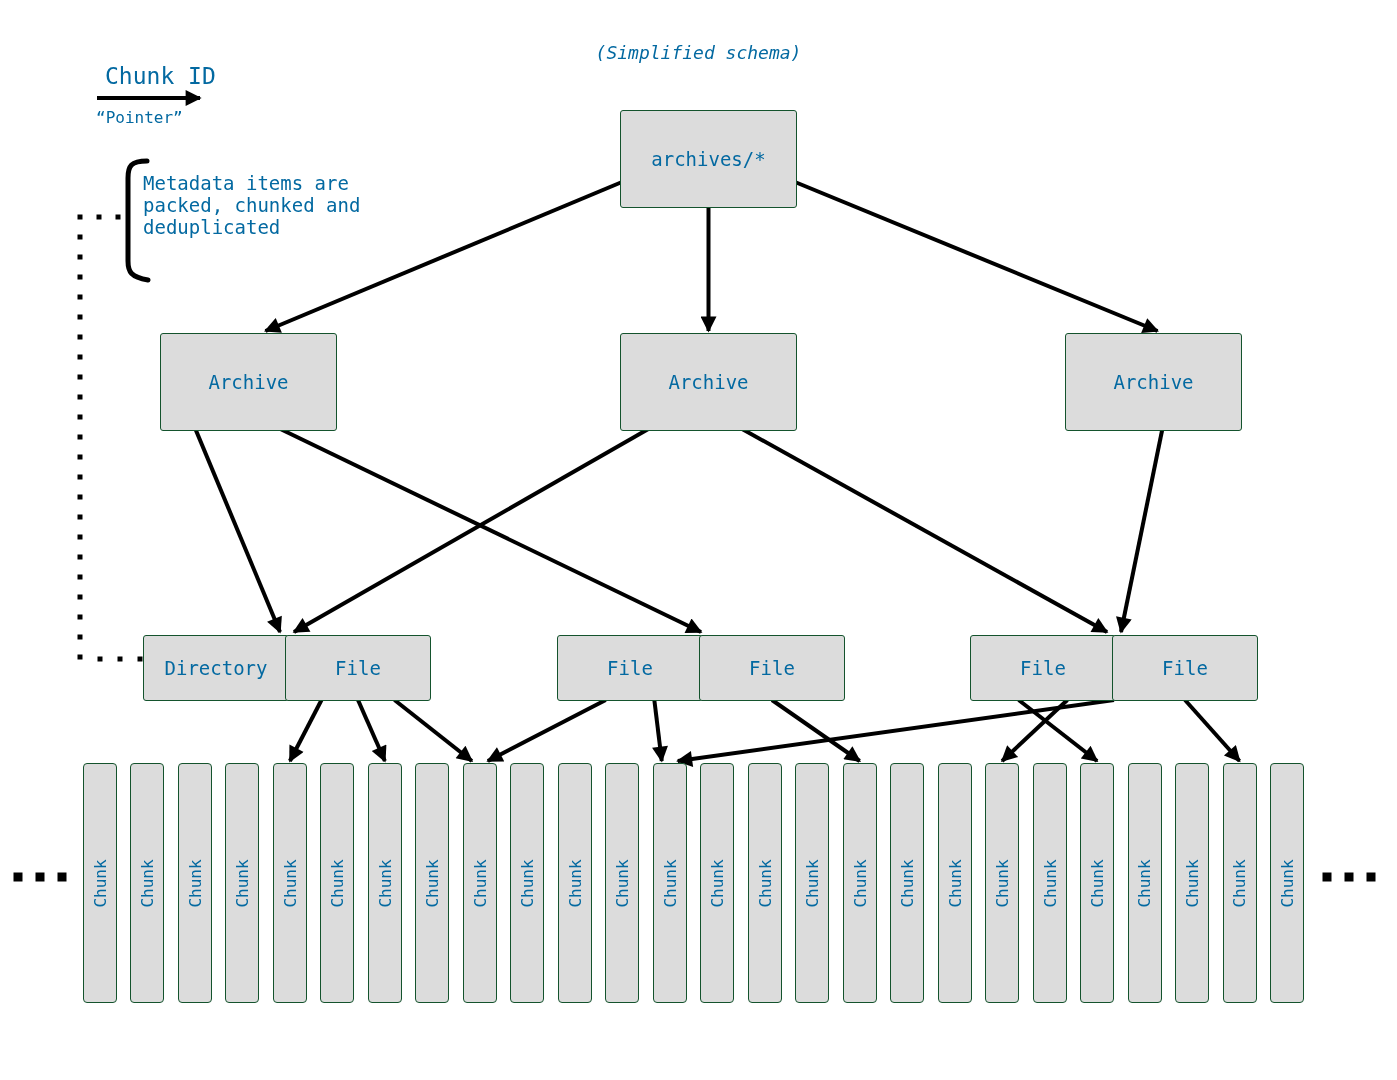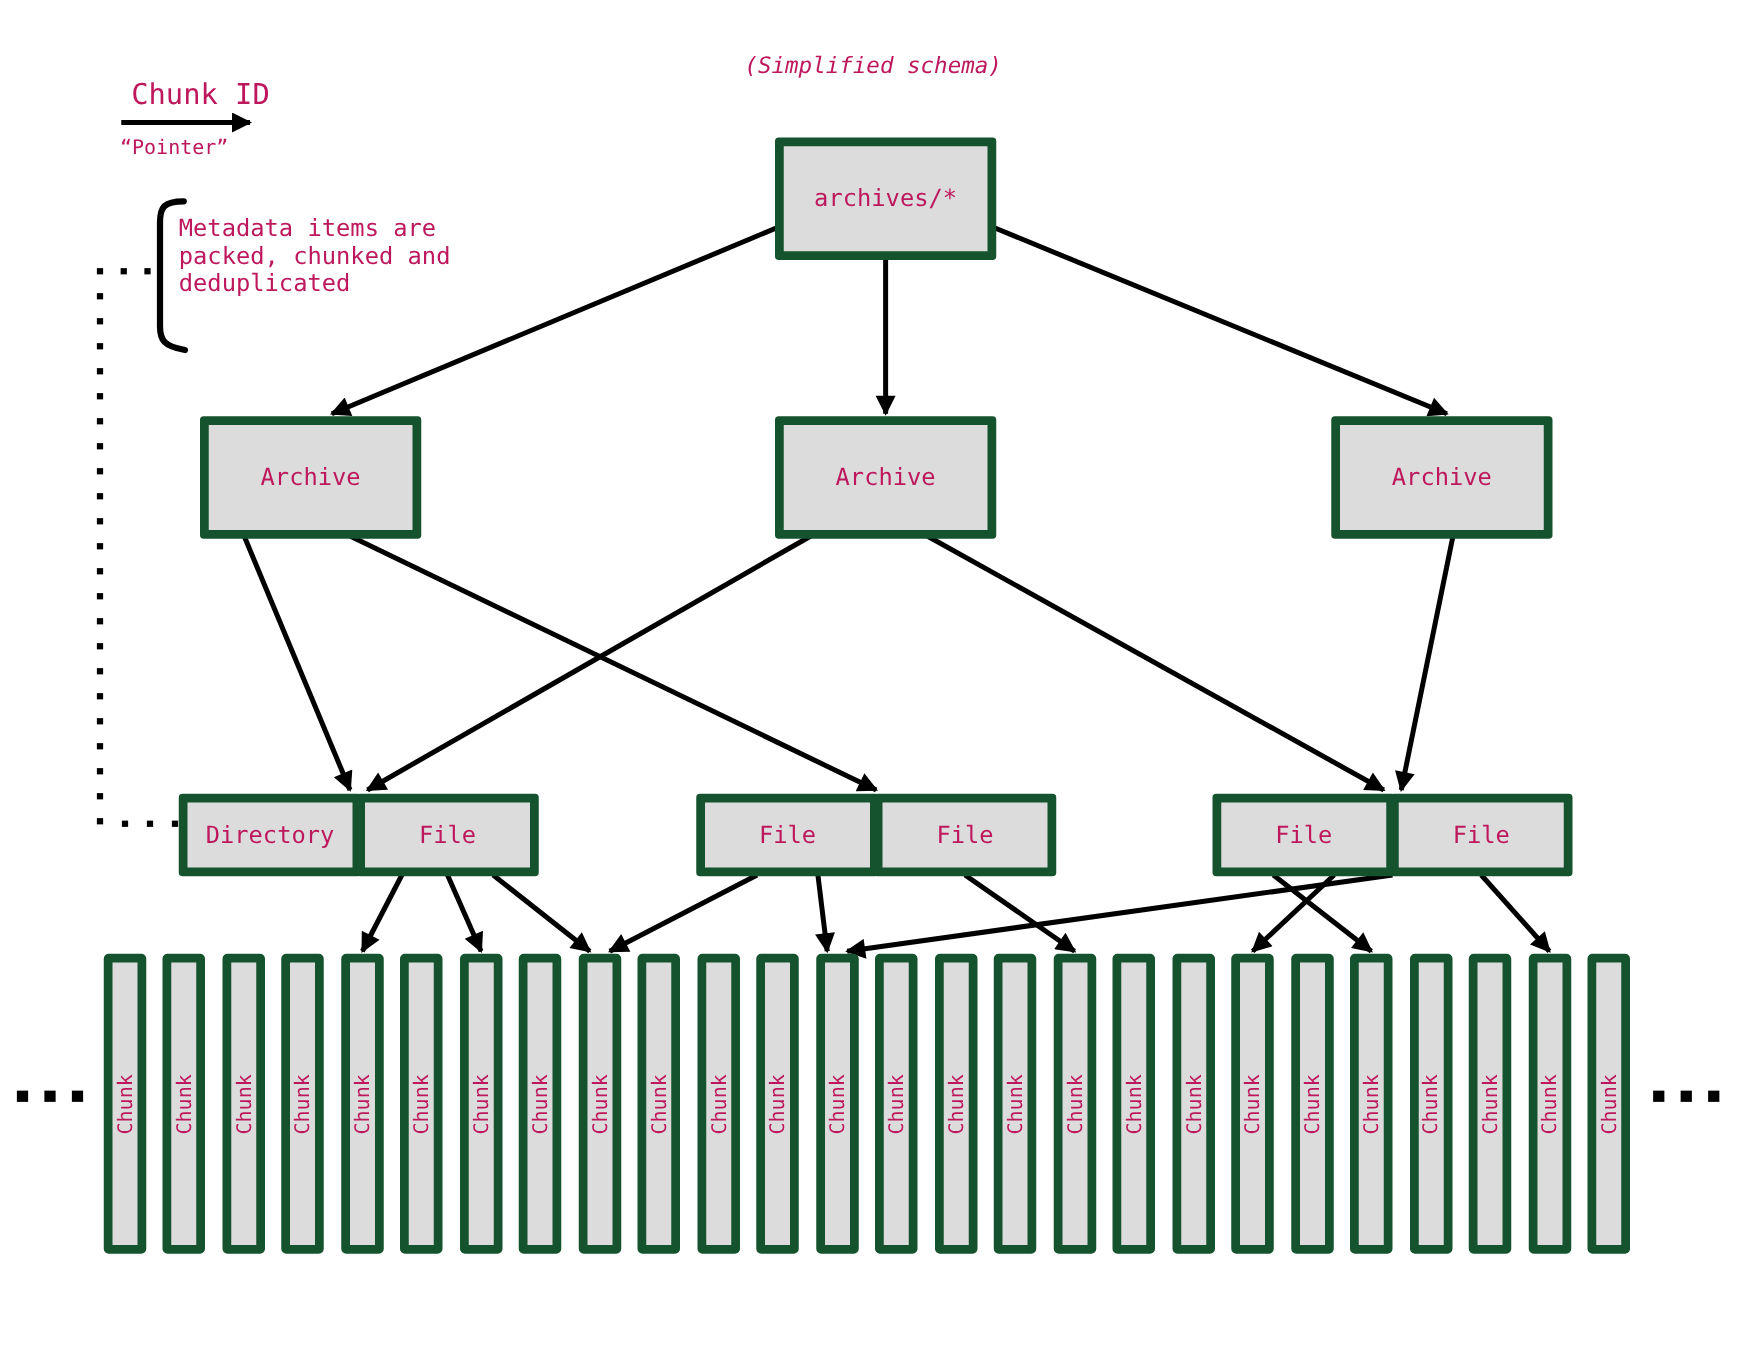--- a/index.html
+++ b/index.html
@@ -1,25 +1,25 @@
 <!DOCTYPE html>
 <html><head>
 <meta charset="utf-8">
 <style>
   html,body { margin:0; padding:0; background:#ffffff; }
   #canvas {
     position:relative; width:1397px; height:1080px; background:#ffffff;
-    font-family:"DejaVu Sans Mono","Liberation Mono",monospace; color:#be185d;
+    font-family:"DejaVu Sans Mono","Liberation Mono",monospace; color:#0369a1;
     overflow:hidden;
   }
   #edges { position:absolute; left:0; top:0; z-index:1; }
   #boxes { position:absolute; left:0; top:0; width:100%; height:100%; z-index:2; pointer-events:none; }
   .box {
     position:absolute; box-sizing:border-box;
-    background:#dcdcdc; border:7px solid #14532d; border-radius:3px;
+    background:#dcdcdc; border:1px solid #14532d; border-radius:3px;
     display:flex; align-items:center; justify-content:center;
     font-size:19px; white-space:nowrap;
   }
   .chunk { font-size:16px; border-radius:4px; }
   .chunk .lbl { transform:rotate(-90deg); white-space:nowrap; }
   #title {
     position:absolute; top:42px; left:0; width:100%; text-align:center;
     font-style:italic; font-size:18px; z-index:3;
   }
   .txt { position:absolute; z-index:3; }

